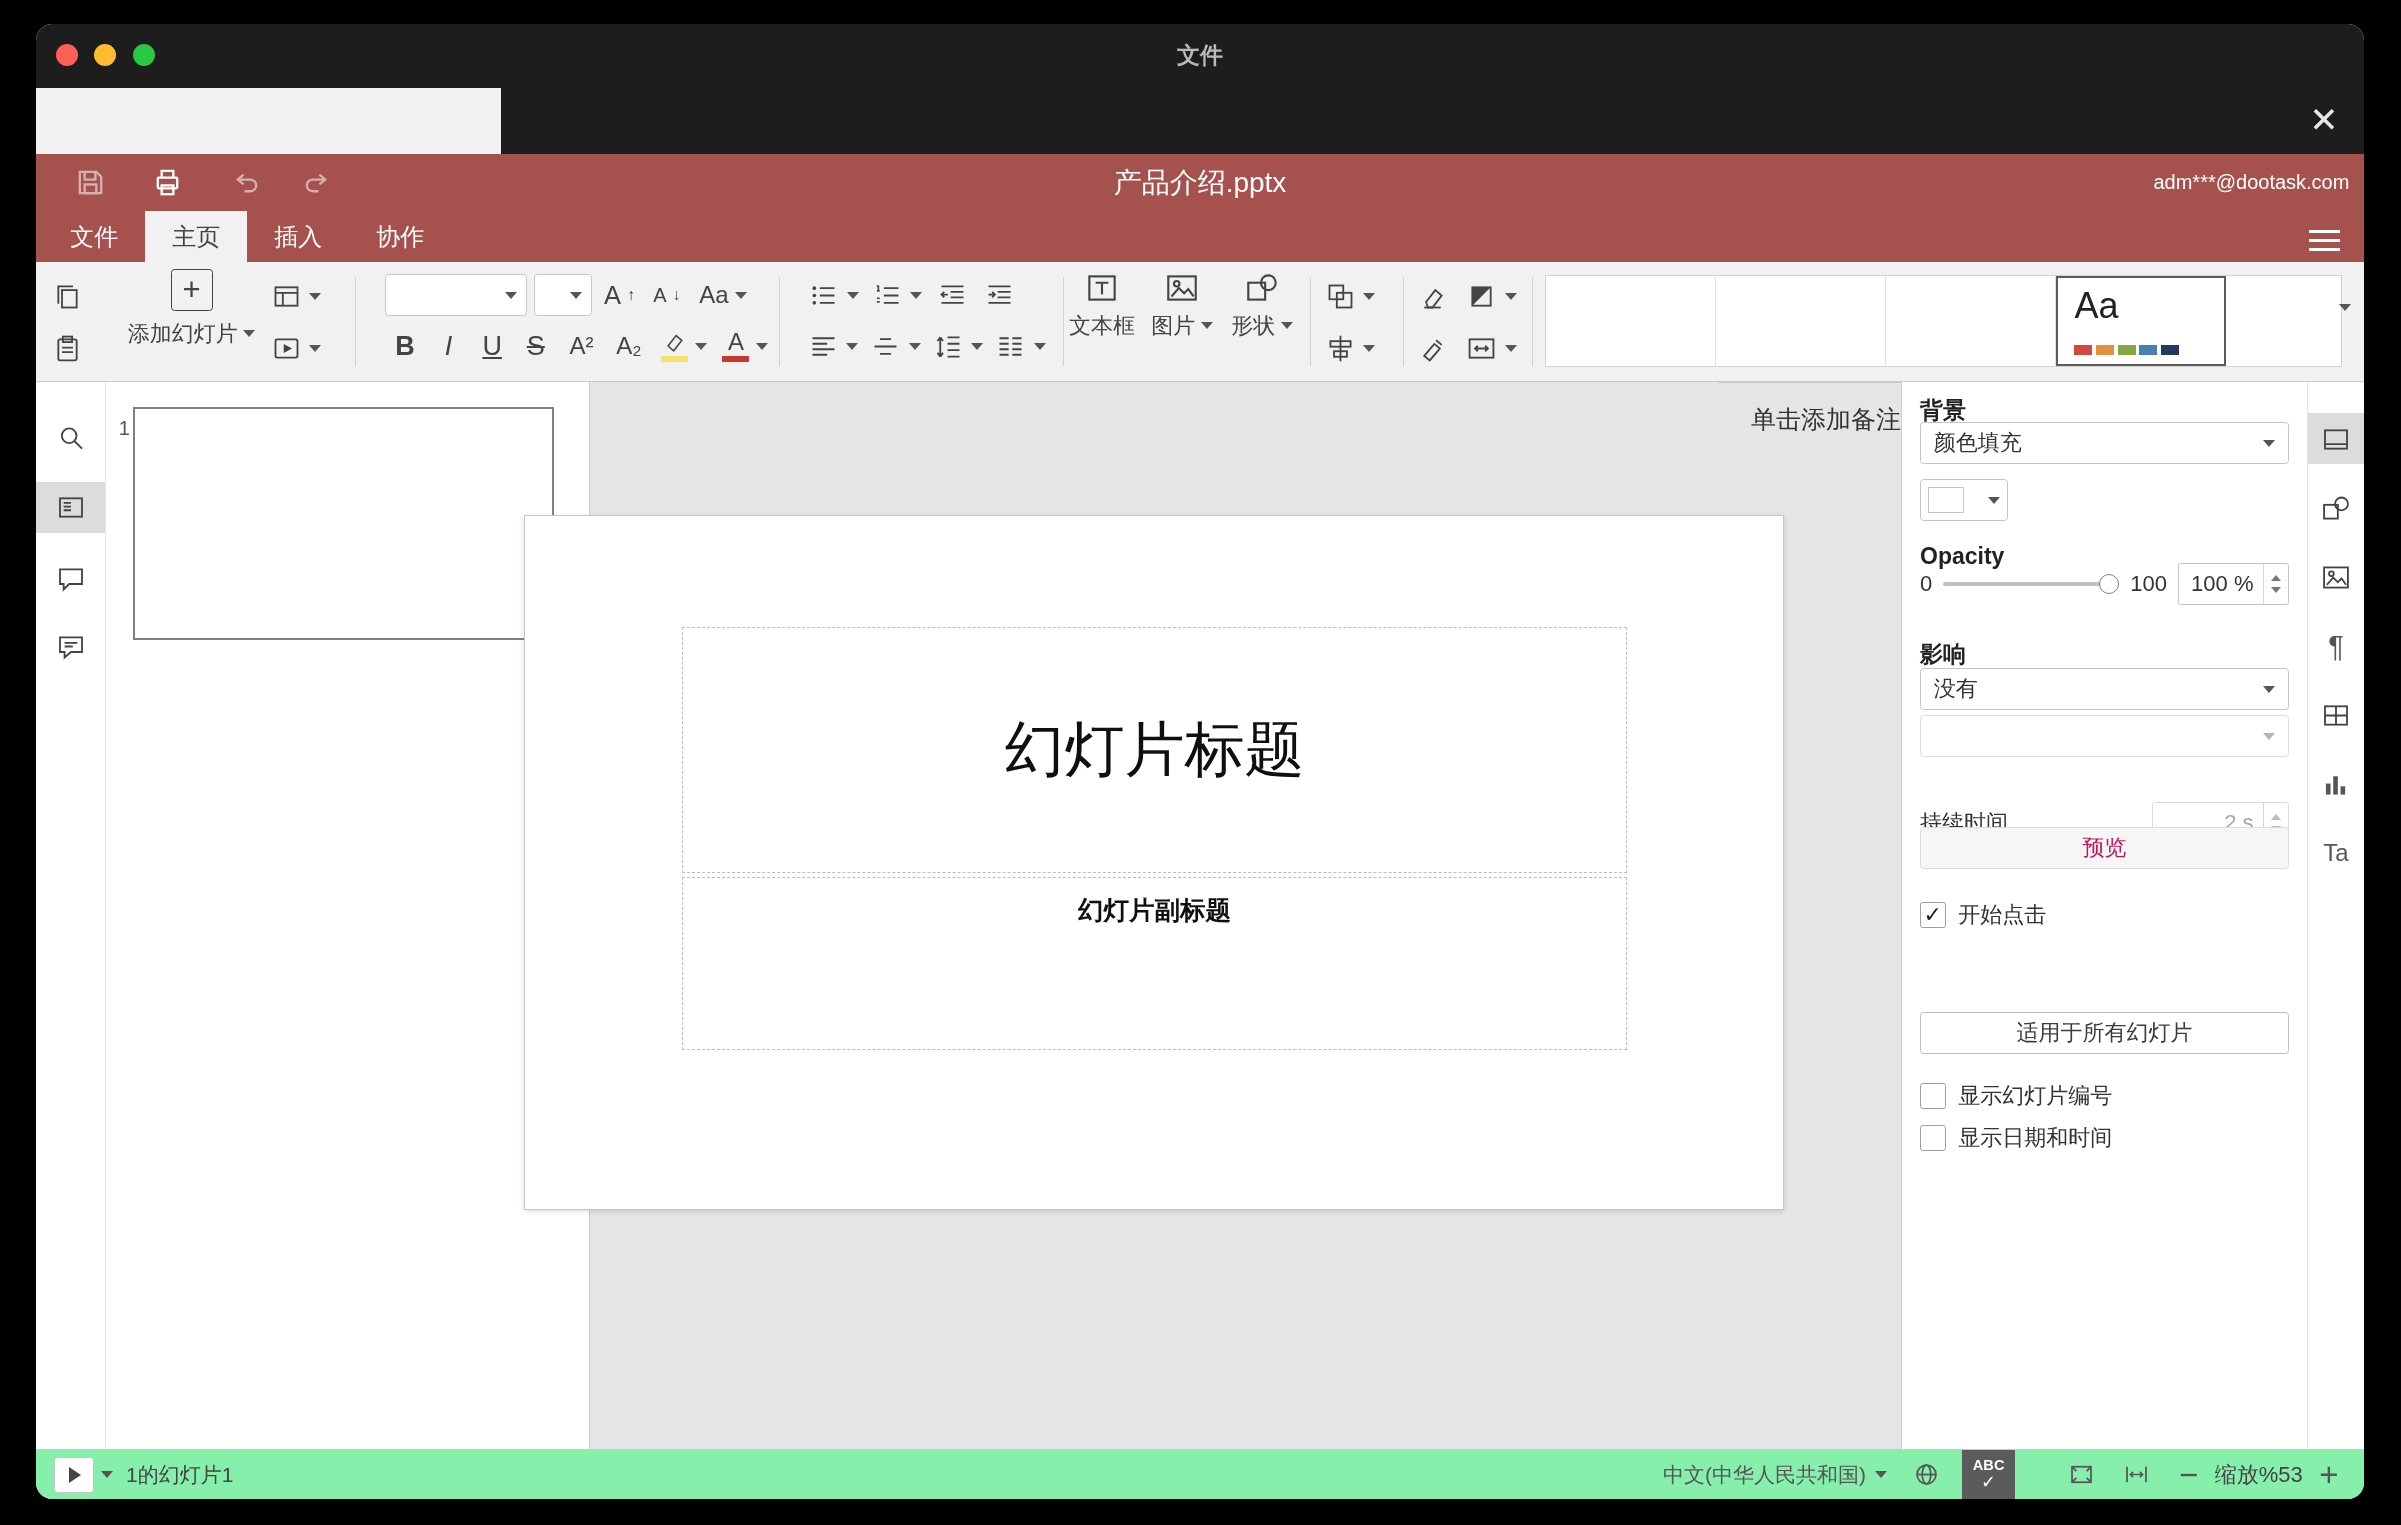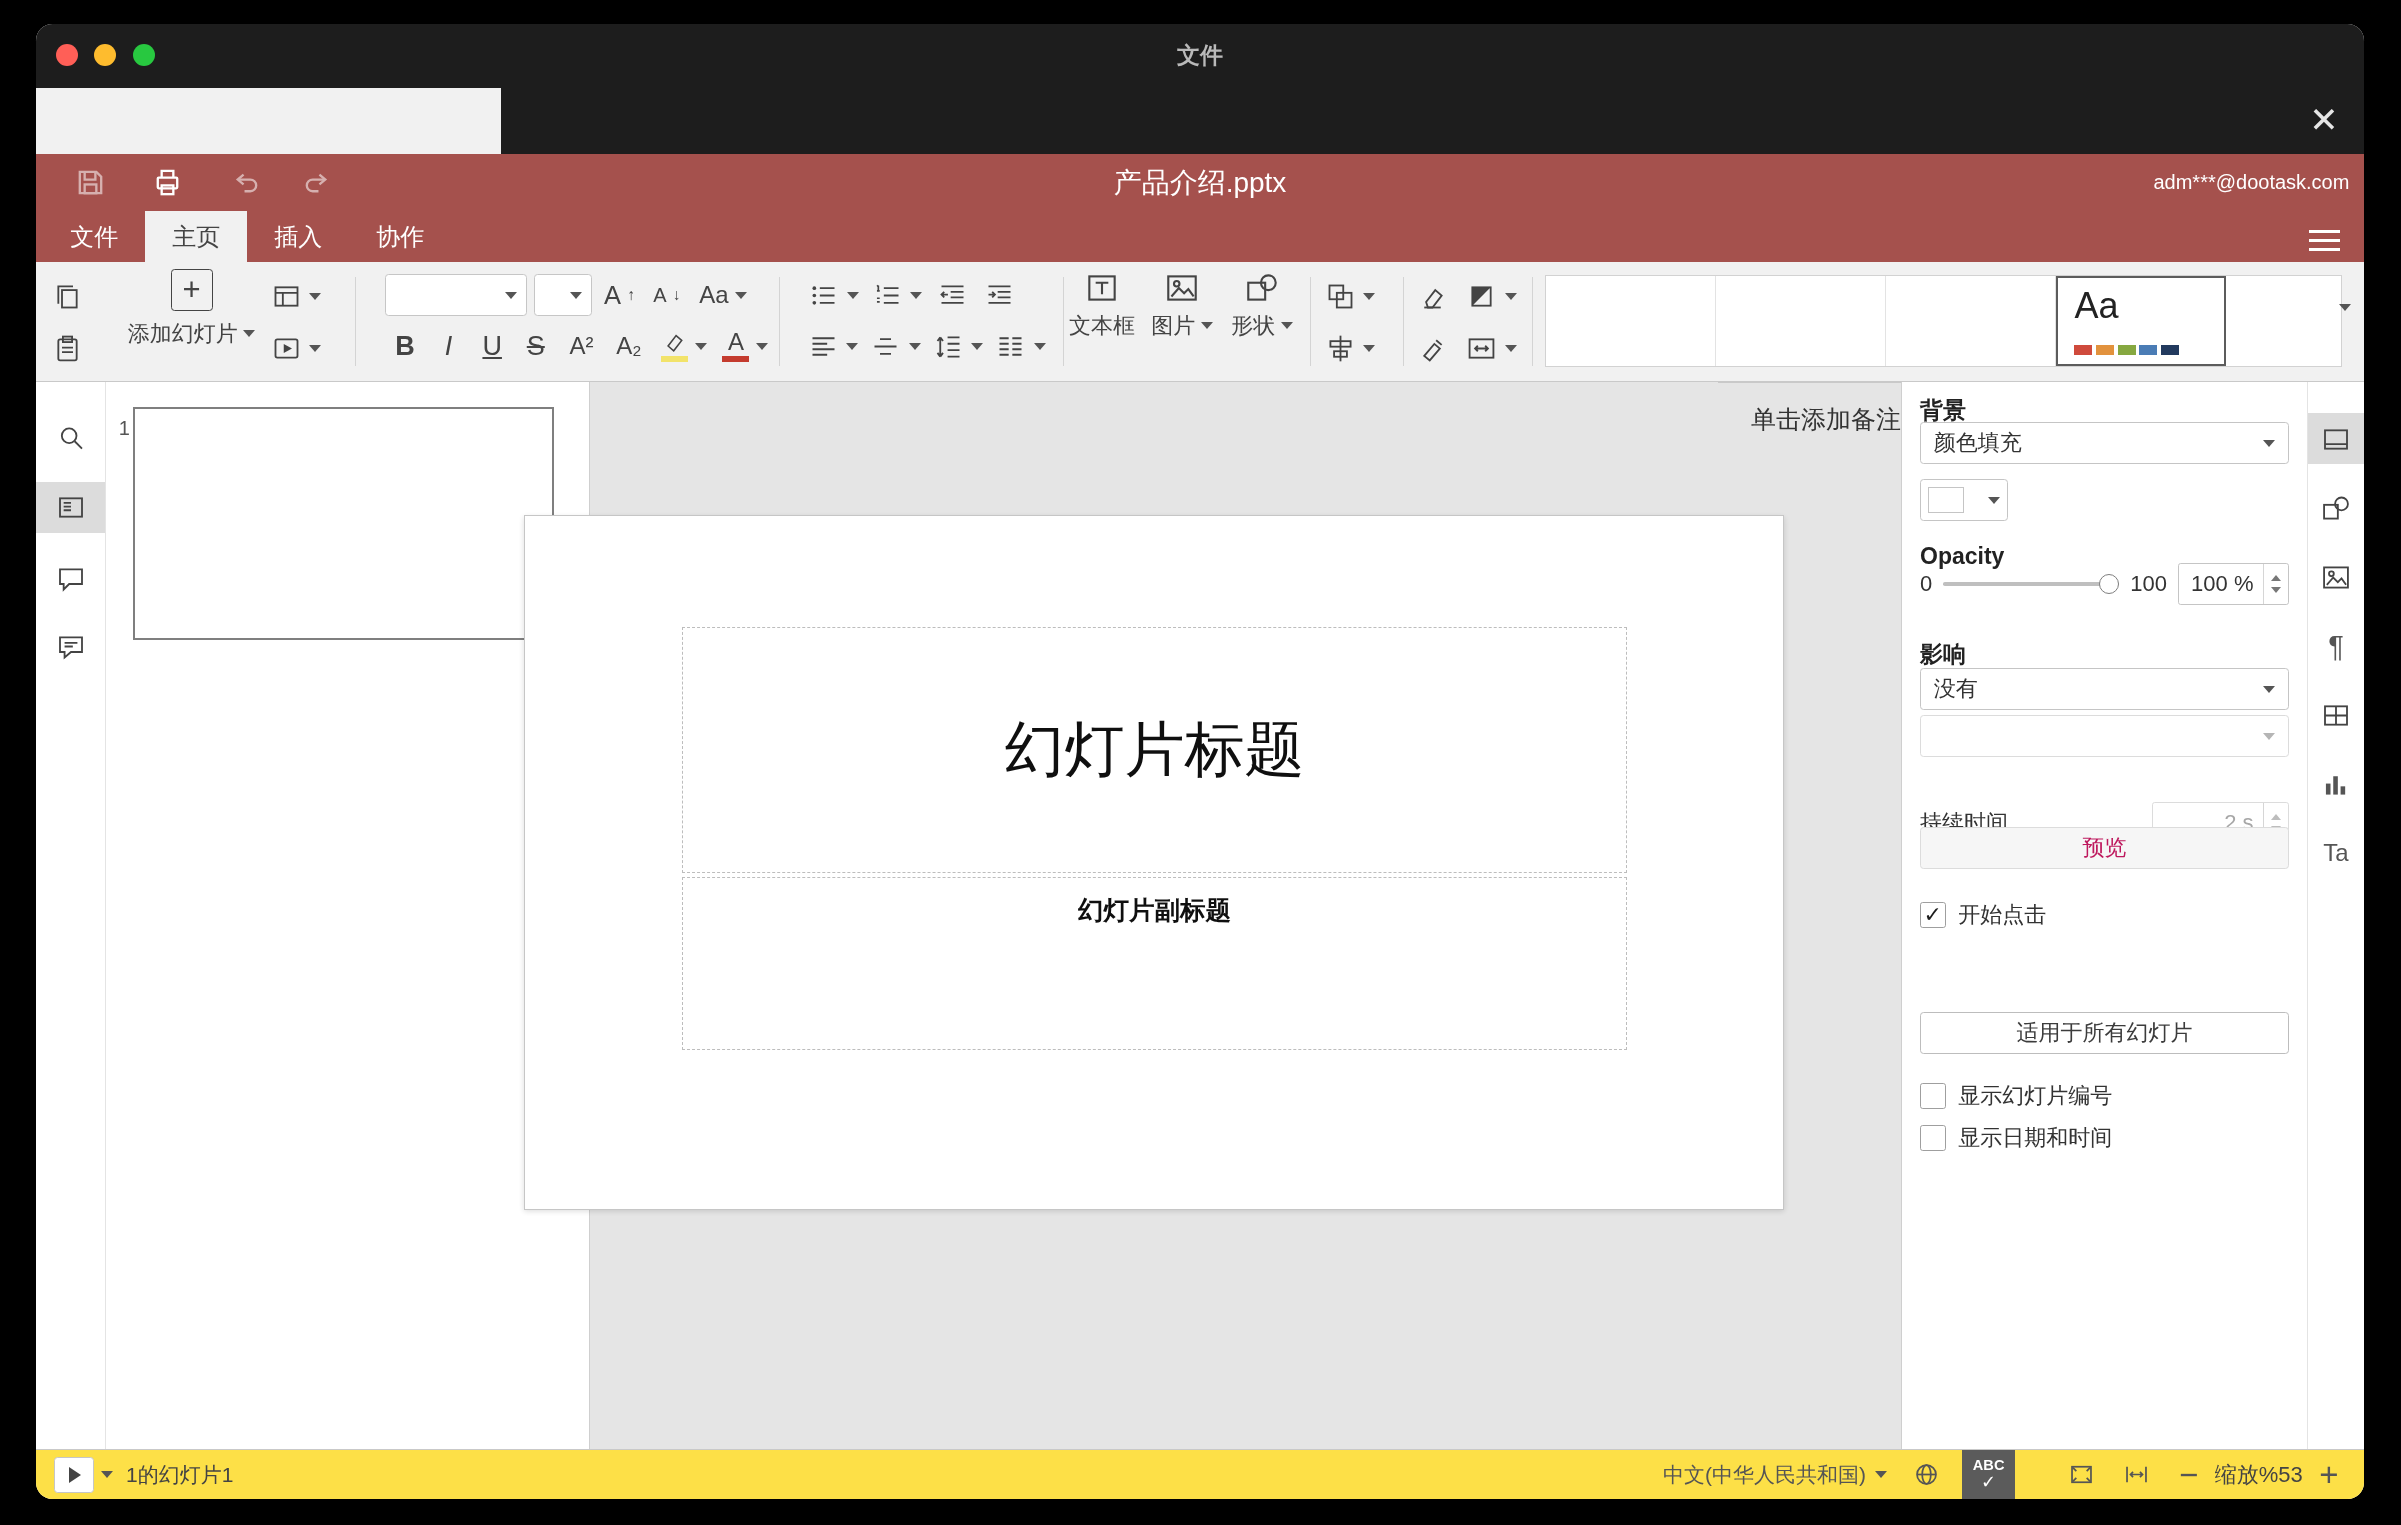--- a/index.html
+++ b/index.html
@@ -114,21 +114,21 @@
   .cbrow { display:flex; align-items:center; gap:12.8px; }
   .cb { width:25.5px; height:25.5px; border:1.8px solid #9f9f9f; border-radius:2.7px; background:#fff;
         display:flex; align-items:center; justify-content:center; font-size:22px; color:#1c1c1c; flex:none; }
   .slider { flex:1; position:relative; height:42px; }
   .slider .track { position:absolute; left:0; right:0; top:19px; height:3.6px; background:#bfbfbf; border-radius:1.8px; }
   .slider .knob { position:absolute; right:0; top:11px; width:20px; height:20px; border-radius:50%;
                   background:#fff; border:1.8px solid #7e7e7e; }
   .oprow { display:flex; align-items:center; gap:11px; }
 
   
-  .statusbar { height:50px; flex:none; background:#fde047; border-top:0.9px solid #c9c9c9;
+  .statusbar { height:50px; flex:none; background:#86efac; border-top:0.9px solid #c9c9c9;
                display:flex; align-items:center; padding:0 25.5px 0 18px; font-size:21px; color:#555; position:relative; }
   .play-btn { width:40px; height:36px; border:0.9px solid #c6c6c6; border-radius:3.6px; background:#fff;
               display:flex; align-items:center; justify-content:center; }
   .play-tri { width:0; height:0; border-top:8.2px solid transparent; border-bottom:8.2px solid transparent;
               border-left:12.8px solid #444; margin-left:2.7px; }
   .sb-right { margin-left:auto; display:flex; align-items:center; }
   .sb-ic svg { stroke:#555; fill:none; stroke-width:2; width:31px; height:31px; display:block; }
   .abc-btn { width:53px; height:49px; background:#5b5b5b; color:#fff; display:flex; flex-direction:column;
              align-items:center; justify-content:center; line-height:1; margin:0 0 0 20px; }
   .abc-btn .t { font-size:14.6px; font-weight:bold; } .abc-btn .c { font-size:18px; }

